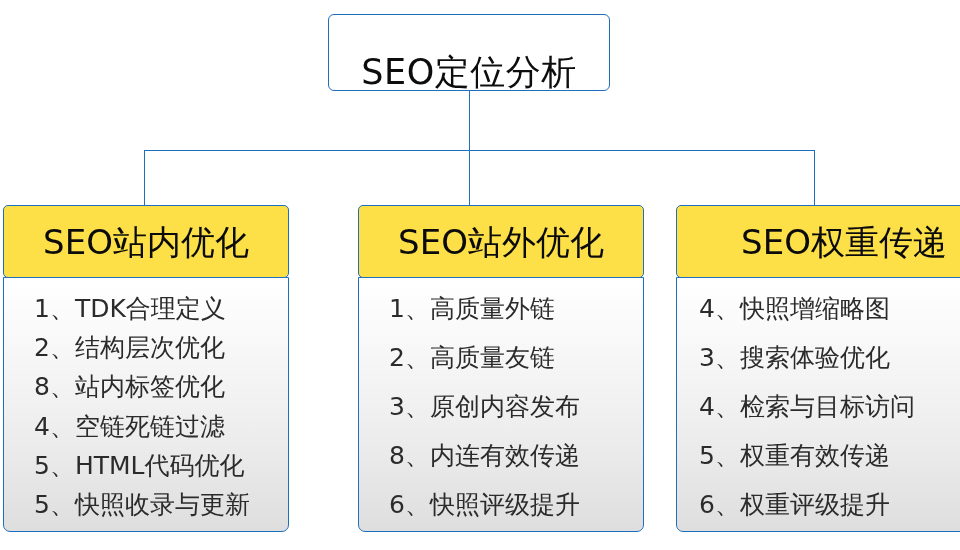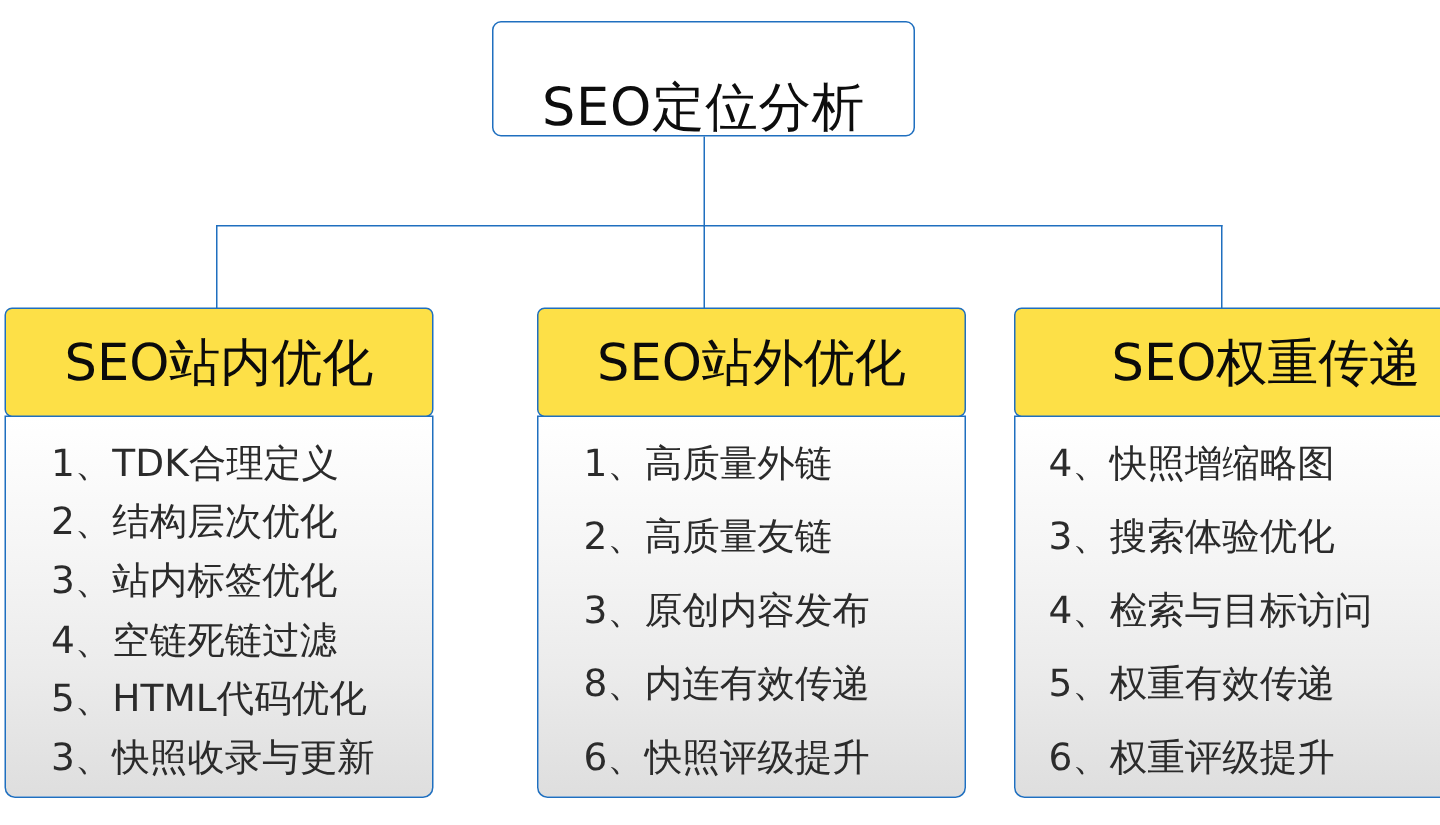--- a/index.html
+++ b/index.html
@@ -147,24 +147,24 @@
   <div class="conn conn-v-2"></div>
   <div class="conn conn-v-3"></div>
 
   <div class="branch branch-1">
     <div class="branch-header">
       <span class="branch-header-label">SEO站内优化</span>
     </div>
     <div class="branch-body">
       <div class="branch-item">1、TDK合理定义</div>
       <div class="branch-item">2、结构层次优化</div>
-      <div class="branch-item">3、站内标签优化</div>
+      <div class="branch-item">8、站内标签优化</div>
       <div class="branch-item">4、空链死链过滤</div>
       <div class="branch-item">5、HTML代码优化</div>
-      <div class="branch-item">3、快照收录与更新</div>
+      <div class="branch-item">5、快照收录与更新</div>
     </div>
   </div>
 
   <div class="branch branch-2">
     <div class="branch-header">
       <span class="branch-header-label">SEO站外优化</span>
     </div>
     <div class="branch-body">
       <div class="branch-item">1、高质量外链</div>
       <div class="branch-item">2、高质量友链</div>

